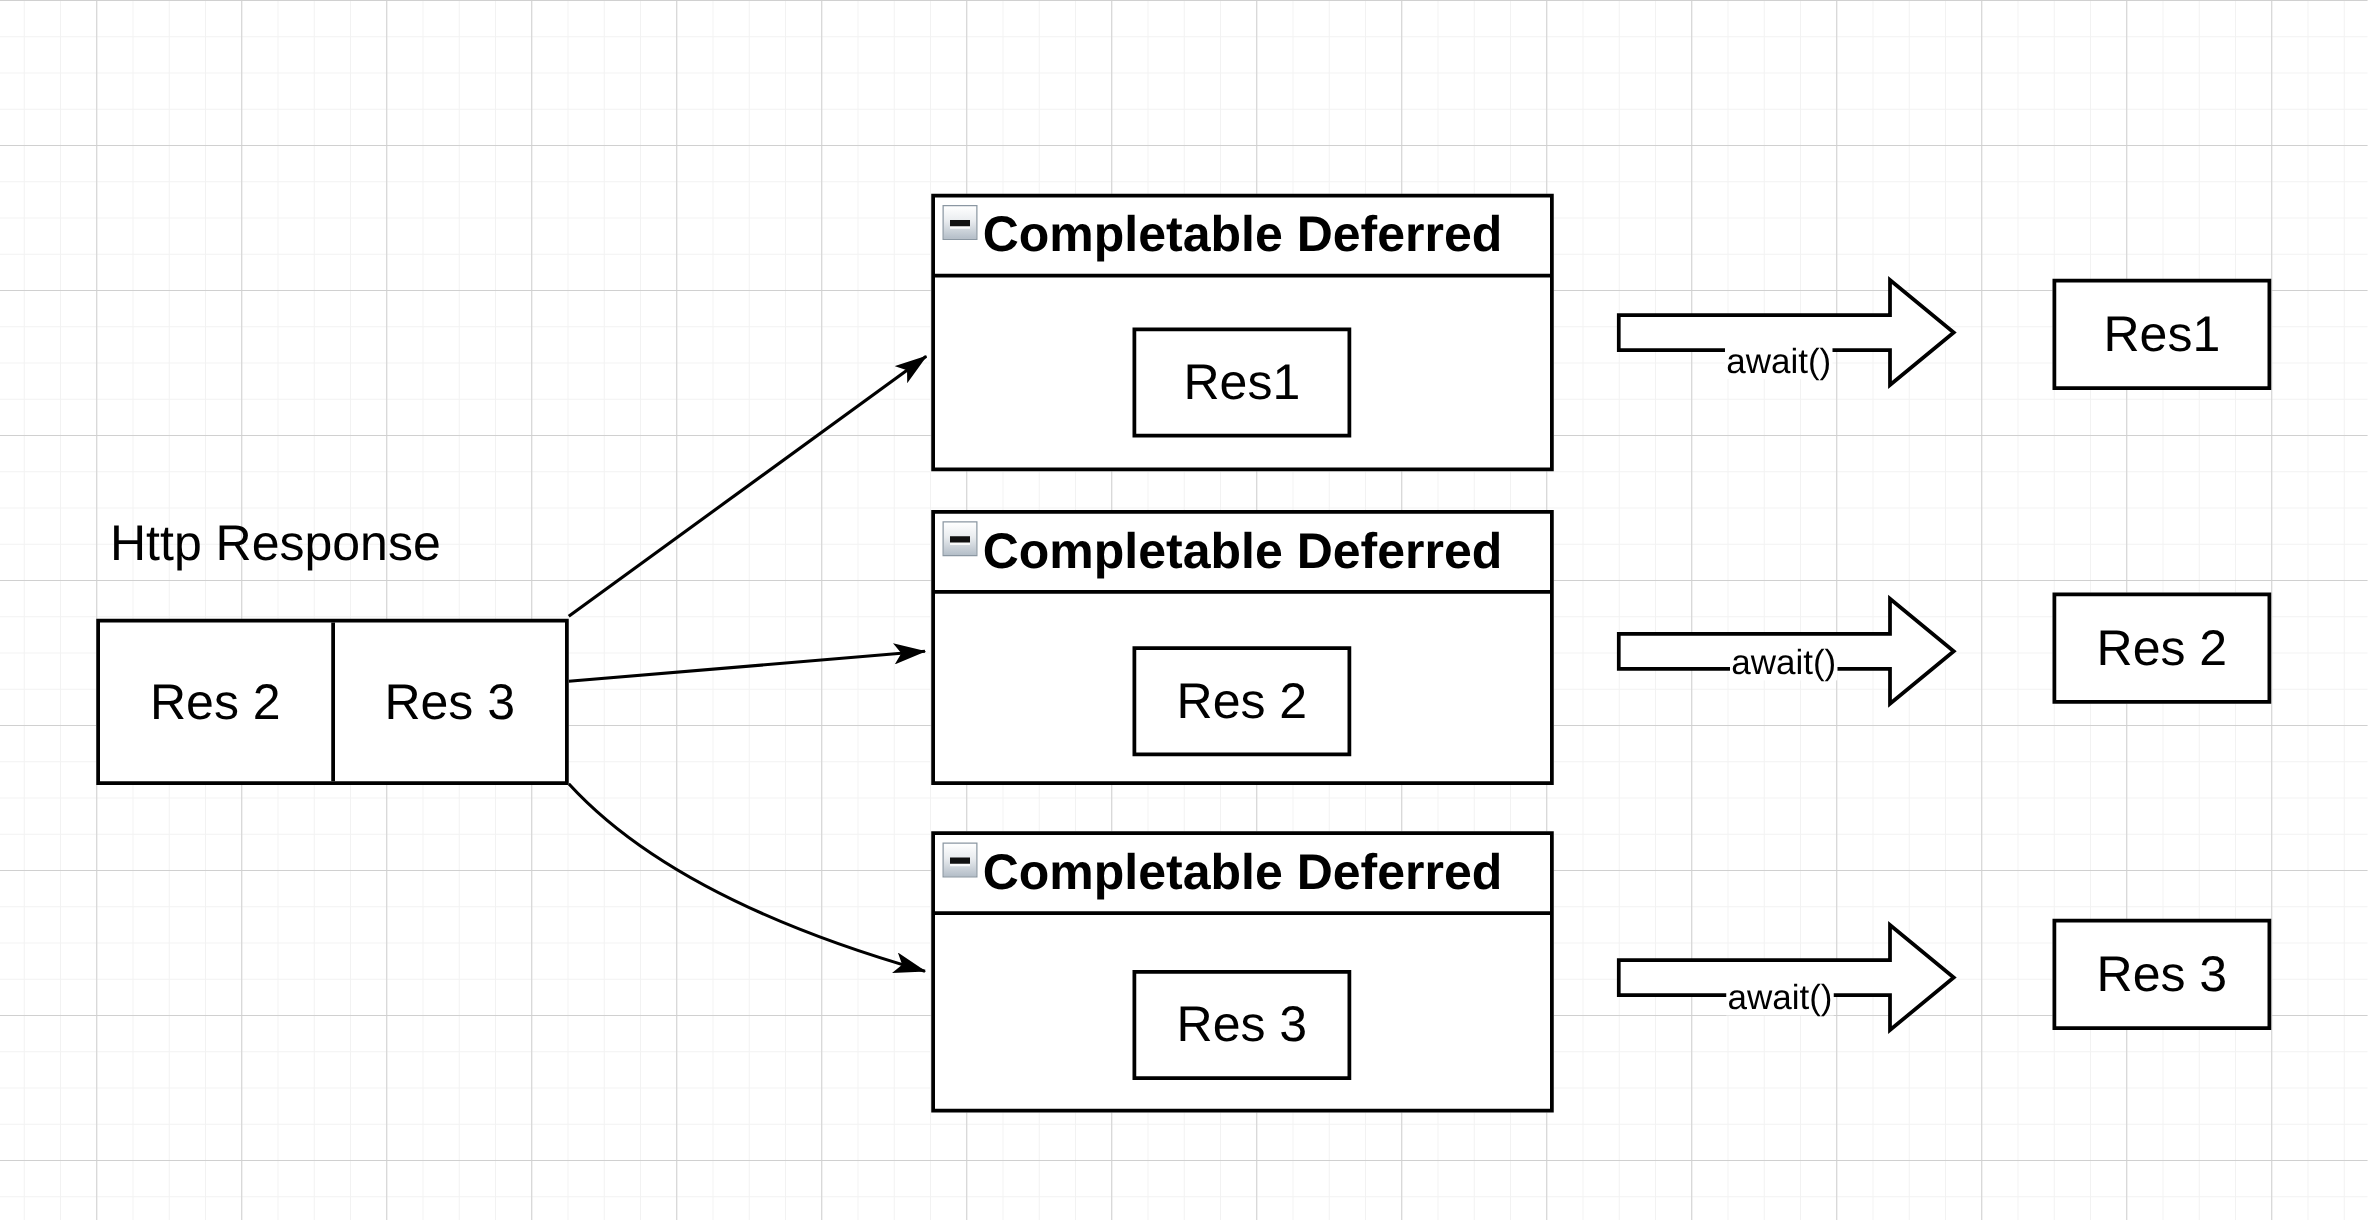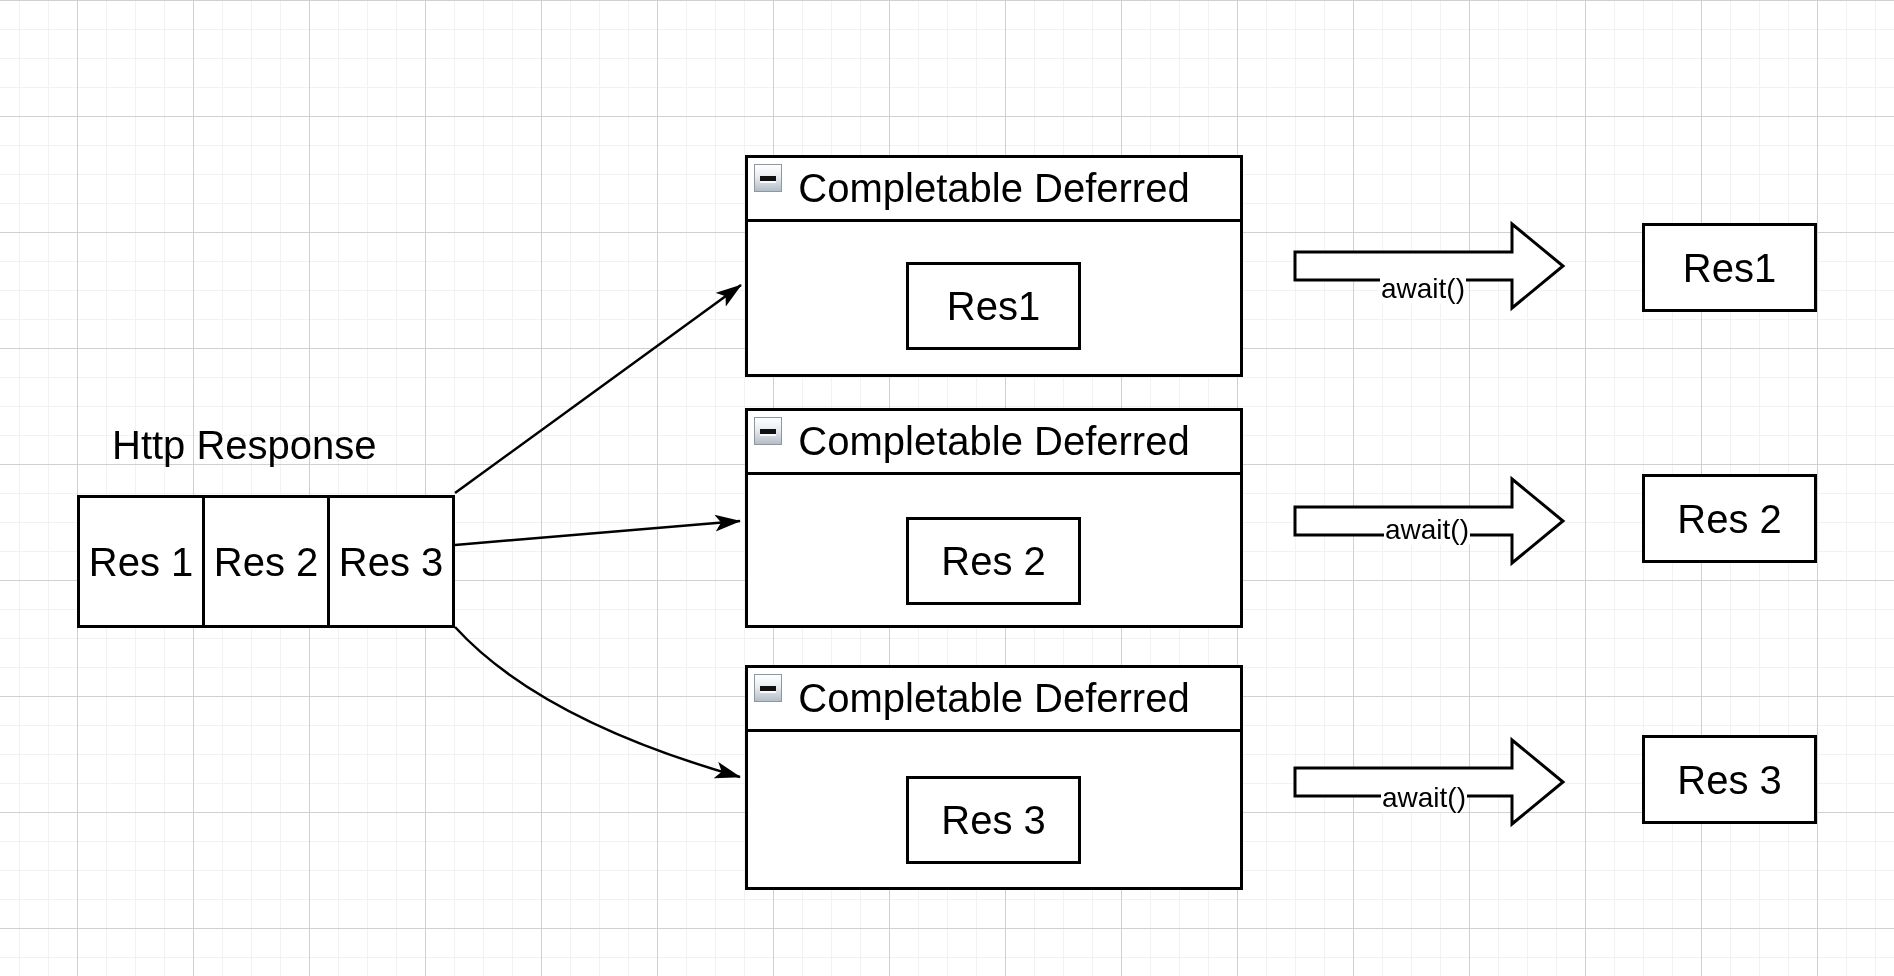--- a/index.html
+++ b/index.html
@@ -33,21 +33,21 @@
   .source-cell + .source-cell { border-left: 3px solid #000000; }
 
   
   .container { left: 745px; width: 498px; }
   .container-1 { top: 155px; height: 222px; }
   .container-2 { top: 408px; height: 220px; }
   .container-3 { top: 665px; height: 225px; }
   .container-title {
     position: relative; height: 61px; border-bottom: 3px solid #000000;
     display: flex; align-items: center; justify-content: center;
-    font-weight: normal; font-size: 40px; white-space: nowrap;
+    font-weight: bold; font-size: 40px; white-space: nowrap;
   }
   .collapse-btn {
     position: absolute; left: 6px; top: 6px; width: 28px; height: 28px;
     box-sizing: border-box; border: 1px solid #8b97a2;
     background: linear-gradient(#ffffff 0%, #e9ecef 45%, #b4bec8 100%);
     display: flex; align-items: center; justify-content: center; cursor: pointer;
   }
   .minus-glyph { width: 16px; height: 5px; background: #111111; box-shadow: 0 2px 0 rgba(255,255,255,0.85); }
 
   
@@ -83,26 +83,23 @@
     <defs>
       <marker id="ah" markerWidth="26" markerHeight="17" refX="25" refY="8.5" orient="auto" markerUnits="userSpaceOnUse">
         <path d="M0,0 L26,8.5 L0,17 L6,8.5 Z" fill="#000000"></path>
       </marker>
     </defs>
     <path d="M455,493 L741,285" fill="none" stroke="#000000" stroke-width="2.5" marker-end="url(#ah)"></path>
     <path d="M455,545 L740,521" fill="none" stroke="#000000" stroke-width="2.5" marker-end="url(#ah)"></path>
     <path d="M455,627 Q540,720 740,777" fill="none" stroke="#000000" stroke-width="2.5" marker-end="url(#ah)"></path>
   </svg>
 
-  <div class="free-label" style="left:112px; top:412px;margin-top:10px;">Http Response</div>
+  <div class="free-label" style="left:88px; top:412px;">Http Response</div>
 
   <div class="shape source-box">
-    <div class="source-cell">
-      <span class="txt">Res 1</span>
-    </div>
     <div class="source-cell">
       <span class="txt">Res 2</span>
     </div>
     <div class="source-cell">
       <span class="txt">Res 3</span>
     </div>
   </div>
 
   <div class="shape container container-1">
     <div class="container-title">

